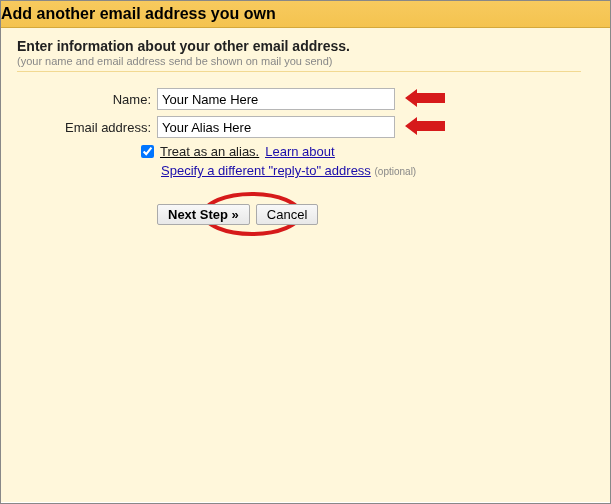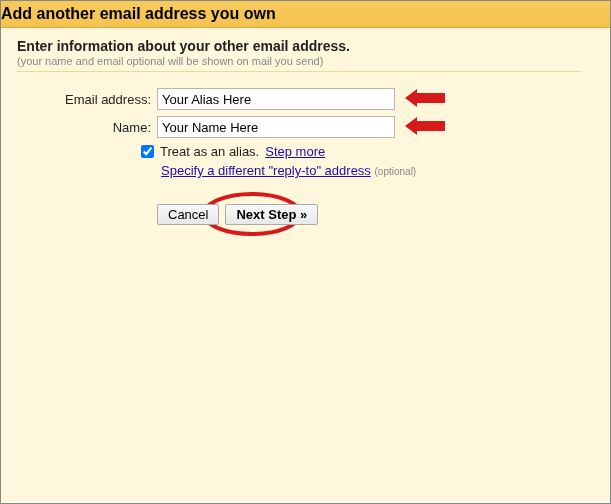--- a/index.html
+++ b/index.html
@@ -68,20 +68,21 @@
     }
     .arrow {
       margin-left: 10px;
     }
     .checkbox-row {
       margin-left: 84px;
       display: flex;
       align-items: center;
       gap: 6px;
       margin-bottom: 4px;
+      text-decoration: underline;
     }
     .checkbox-row label { color: #222; }
     .link {
       color: #1a0dab;
       text-decoration: underline;
       cursor: pointer;
     }
     .reply-row {
       margin-left: 104px;
       margin-bottom: 26px;
@@ -117,58 +118,58 @@
   </style>
 </head>
 <body>
 
 <div class="header-bar">
   <h1>Add another email address you own</h1>
 </div>
 
 <div class="content">
   <div class="subtitle">Enter information about your other email address.</div>
-  <div class="hint">(your name and email optional will be shown on mail you send)</div>
+  <div class="hint">(your name and email address send be shown on mail you send)</div>
   <hr class="divider">
 
   <div class="form-table">
+
+    <div class="row">
+      <div class="label">Name:</div>
+      <input type="text" class="text-input" value="Your Name Here" style="">
+      <span class="arrow">
+        <svg width="40" height="18" viewBox="0 0 40 18">
+          <path d="M40 4 L12 4 L12 0 L0 9 L12 18 L12 14 L40 14 Z" fill="#d61a1a"></path>
+        </svg>
+      </span>
+    </div>
 
     <div class="row">
       <div class="label">Email address:</div>
       <input type="text" class="text-input" value="Your Alias Here" style="">
       <span class="arrow">
         <svg width="40" height="18" viewBox="0 0 40 18">
           <path d="M40 4 L12 4 L12 0 L0 9 L12 18 L12 14 L40 14 Z" fill="#d61a1a"></path>
         </svg>
       </span>
     </div>
 
-    <div class="row">
-      <div class="label">Name:</div>
-      <input type="text" class="text-input" value="Your Name Here" style="">
-      <span class="arrow">
-        <svg width="40" height="18" viewBox="0 0 40 18">
-          <path d="M40 4 L12 4 L12 0 L0 9 L12 18 L12 14 L40 14 Z" fill="#d61a1a"></path>
-        </svg>
-      </span>
-    </div>
-
     <div class="checkbox-row">
       <input type="checkbox" checked="" style="">
       <label>Treat as an alias.</label>
-      <a class="link">Step more</a>
+      <a class="link">Learn about</a>
     </div>
 
     <div class="reply-row">
       <a class="link">Specify a different "reply-to" address</a>
       <span class="optional">(optional)</span>
     </div>
 
     <div class="button-row">
       <svg class="circle-annot" width="110" height="50" style="left:40px; top:-15px;">
         <ellipse cx="55" cy="25" rx="48" ry="20" fill="none" stroke="#d61a1a" stroke-width="4"></ellipse>
       </svg>
+      <button class="btn bold">Next Step »</button>
       <button class="btn">Cancel</button>
-      <button class="btn bold">Next Step »</button>
     </div>
 
   </div>
 </div>
 
 </body></html>

